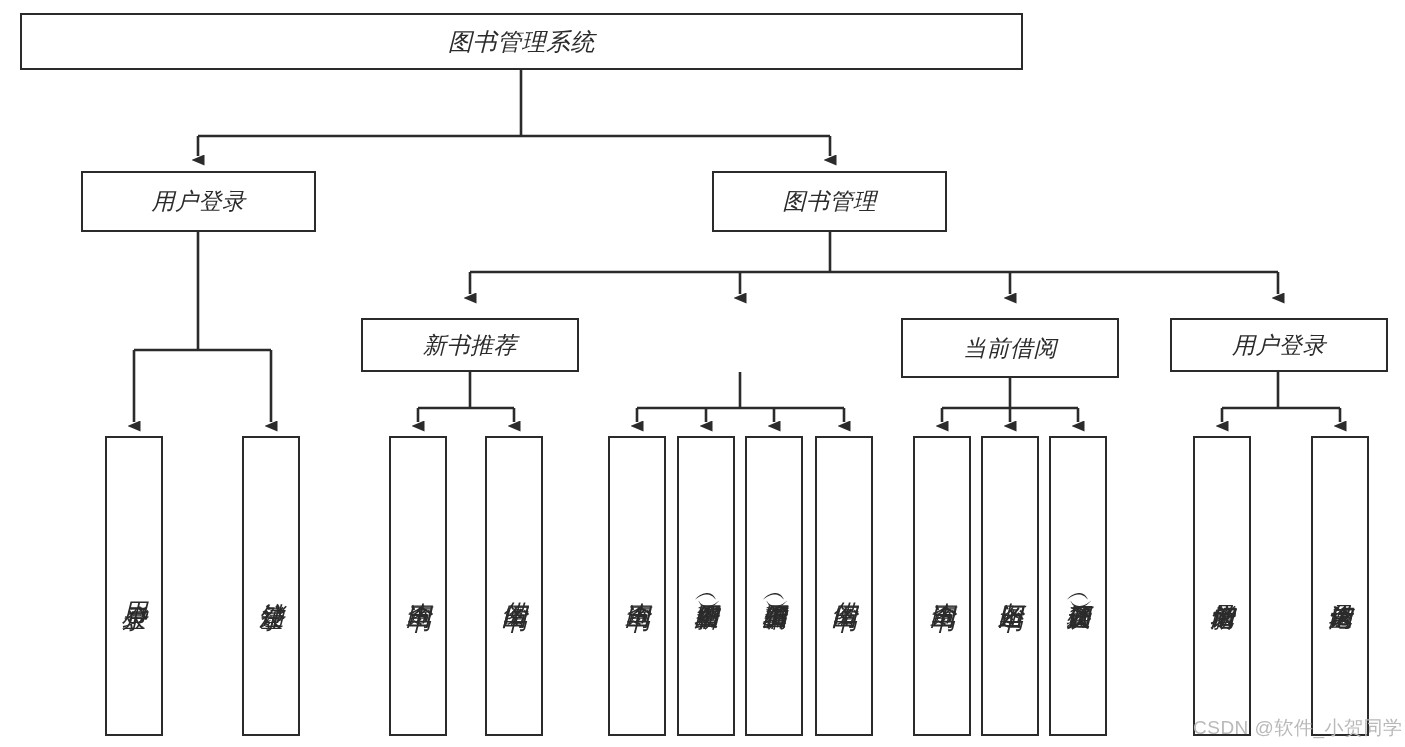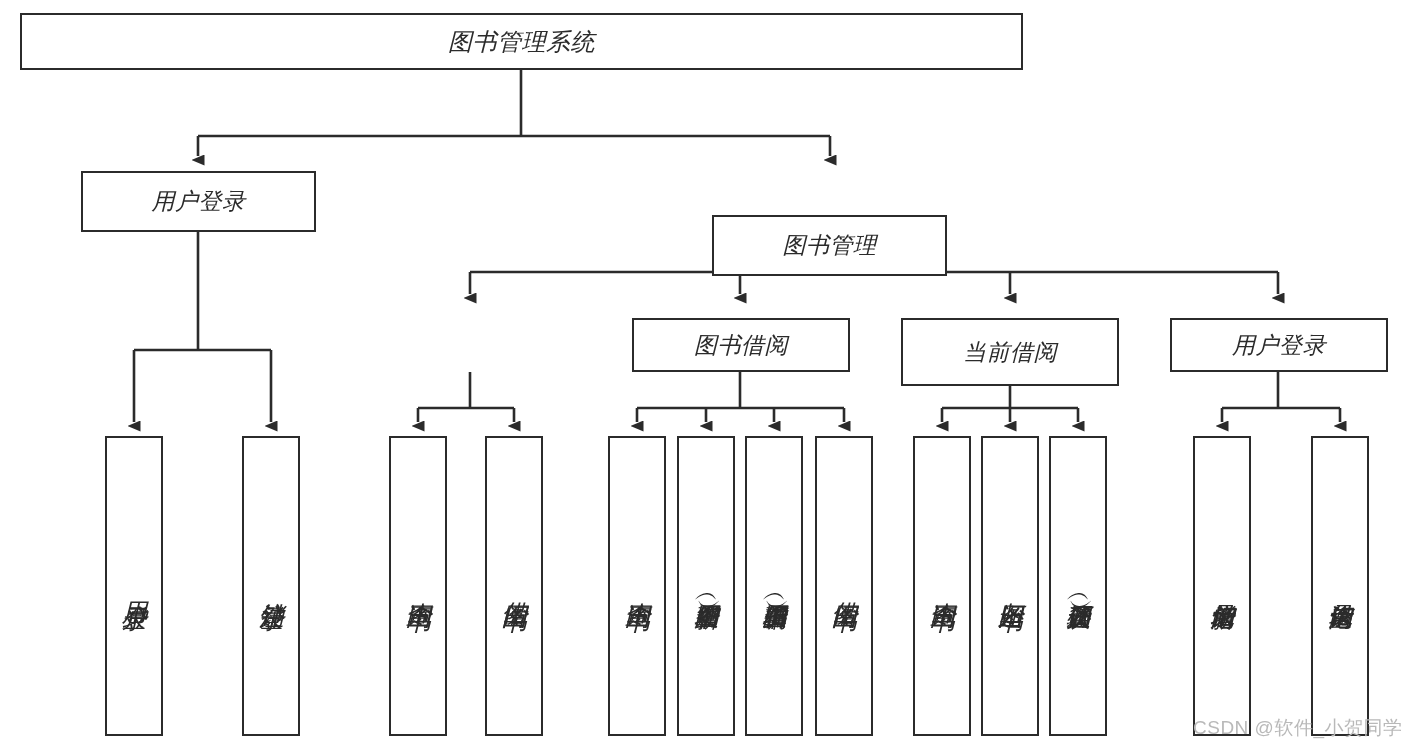--- a/index.html
+++ b/index.html
@@ -135,30 +135,30 @@
   </svg>
 
   <div class="node horiz root" style="left:20px; top:13px; width:1003px; height:57px;">
     <span class="lbl">图书管理系统</span>
   </div>
 
   <div class="node horiz" style="left:81px; top:171px; width:235px; height:61px;">
     <span class="lbl">用户登录</span>
   </div>
 
-  <div class="node horiz" style="left:712px; top:171px; width:235px; height:61px;margin-top:44px;">
+  <div class="node horiz" style="left:712px; top:171px; width:235px; height:61px;">
     <span class="lbl">图书管理</span>
   </div>
 
-
-  <div class="node horiz" style="left:632px; top:318px; width:218px; height:54px;">
-    <span class="lbl">图书借阅</span>
-  </div>
-
-  <div class="node horiz" style="left:901px; top:318px; width:218px; height:68px;">
+  <div class="node horiz" style="left:361px; top:318px; width:218px; height:54px;">
+    <span class="lbl">新书推荐</span>
+  </div>
+
+
+  <div class="node horiz" style="left:901px; top:318px; width:218px; height:60px;">
     <span class="lbl">当前借阅</span>
   </div>
 
   <div class="node horiz" style="left:1170px; top:318px; width:218px; height:54px;">
     <span class="lbl">用户登录</span>
   </div>
 
   <div class="node vert" style="left:105px; top:436px; width:58px; height:300px;">
     <span class="lbl">用户登录</span>
   </div>

